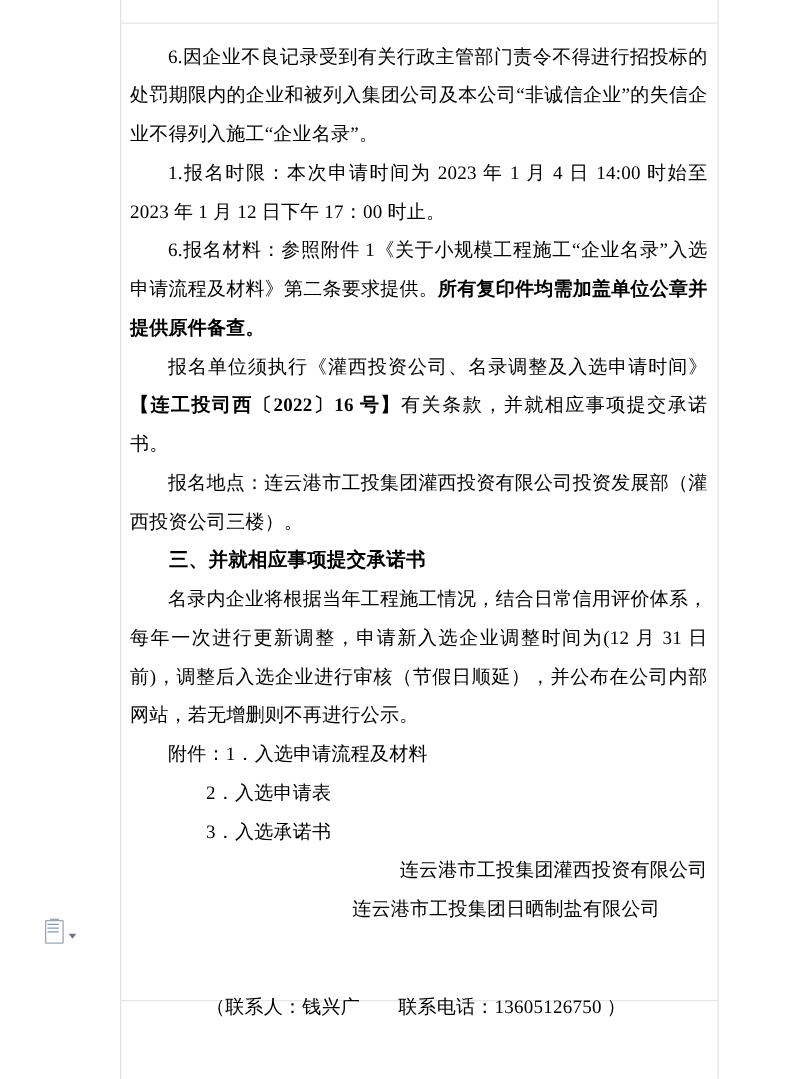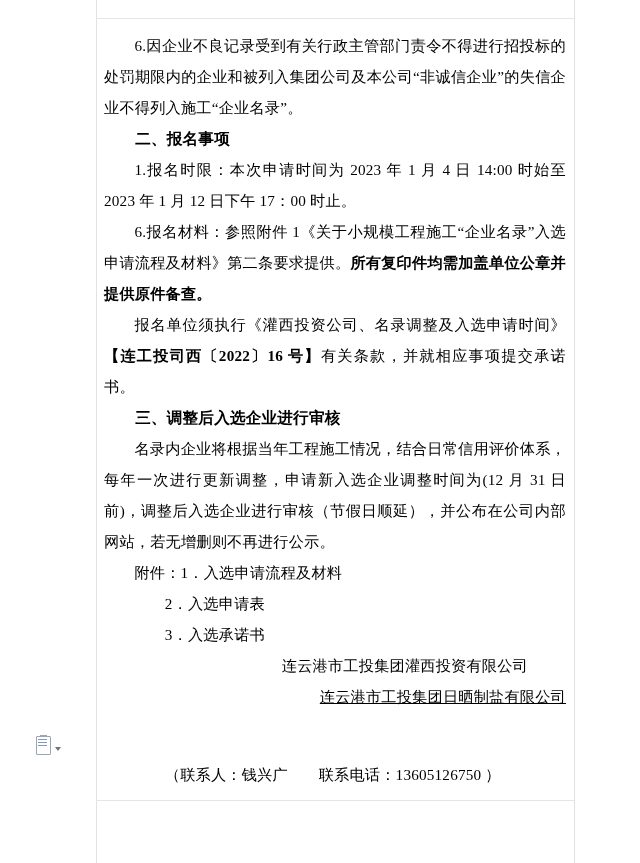--- a/index.html
+++ b/index.html
@@ -51,27 +51,26 @@
   }
   .heading {
     font-weight: bold;
     text-indent: 2em;
     font-size: 15.6px;
   }
   .bold {
     font-weight: bold;
   }
   .sign-line {
-    text-align: center;
+    text-align: right;
     padding-left: 9.2em;
   }
   .sign-line2 {
-    text-align: right;
+    text-align: center;
     padding-left: 9.2em;
-    text-decoration: underline;
   }
   .contact-line {
     text-align: left;
     padding-left: 4.0em;
     margin-top: 47px;
   }
   .attach-sub {
     text-indent: 4em;
   }
 
@@ -136,30 +135,30 @@
 
   <div class="guide guide-v-left"></div>
   <div class="guide guide-v-right"></div>
   <div class="guide guide-h-top"></div>
   <div class="guide guide-h-bottom"></div>
 
   <div class="content">
 
     <p class="indent2">6.因企业不良记录受到有关行政主管部门责令不得进行招投标的处罚期限内的企业和被列入集团公司及本公司“非诚信企业”的失信企业不得列入施工“企业名录”。</p>
 
-    <p class="heading">二、报名事项</p>
 
     <p class="indent2">1.报名时限：本次申请时间为 2023 年 1 月 4 日 14:00 时始至 2023 年 1 月 12 日下午 17：00 时止。</p>
 
     <p class="indent2"><span>6.报名材料：参照附件 1《关于小规模工程施工“企业名录”入选申请流程及材料》第二条要求提供。</span><span class="bold">所有复印件均需加盖单位公章并提供原件备查。</span></p>
 
     <p class="indent2"><span>报名单位须执行《灌西投资公司、名录调整及入选申请时间》</span><span class="bold">【连工投司西〔2022〕16 号】</span><span>有关条款，并就相应事项提交承诺书。</span></p>
 
+    <p class="indent2">报名地点：连云港市工投集团灌西投资有限公司投资发展部（灌西投资公司三楼）。</p>
 
-    <p class="heading">三、调整后入选企业进行审核</p>
+    <p class="heading">三、并就相应事项提交承诺书</p>
 
     <p class="indent2">名录内企业将根据当年工程施工情况，结合日常信用评价体系，每年一次进行更新调整，申请新入选企业调整时间为(12 月 31 日前)，调整后入选企业进行审核（节假日顺延），并公布在公司内部网站，若无增删则不再进行公示。</p>
 
     <p class="indent2">附件：1．入选申请流程及材料</p>
 
     <p class="attach-sub">2．入选申请表</p>
 
     <p class="attach-sub">3．入选承诺书</p>
 
 

